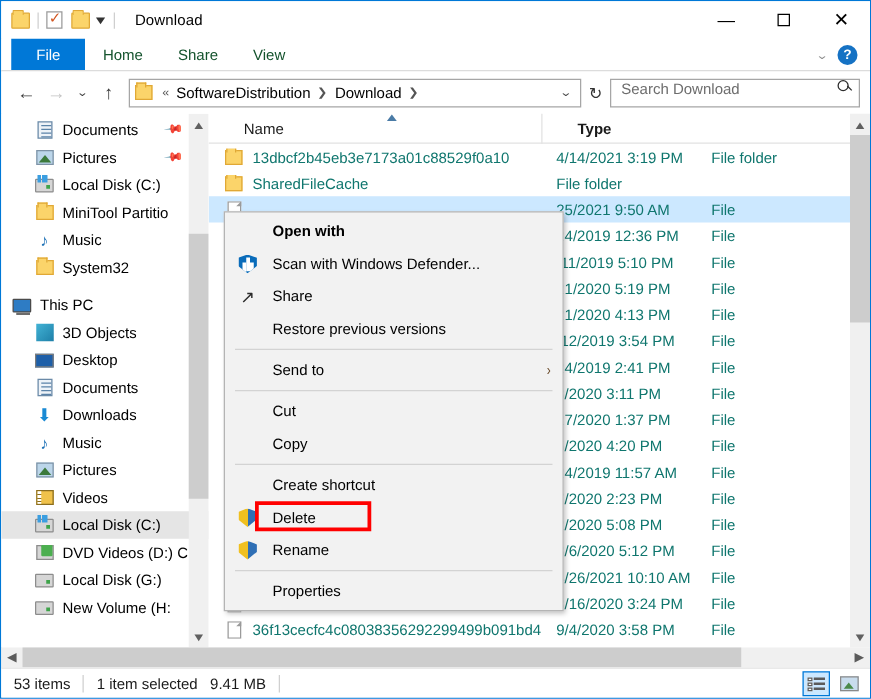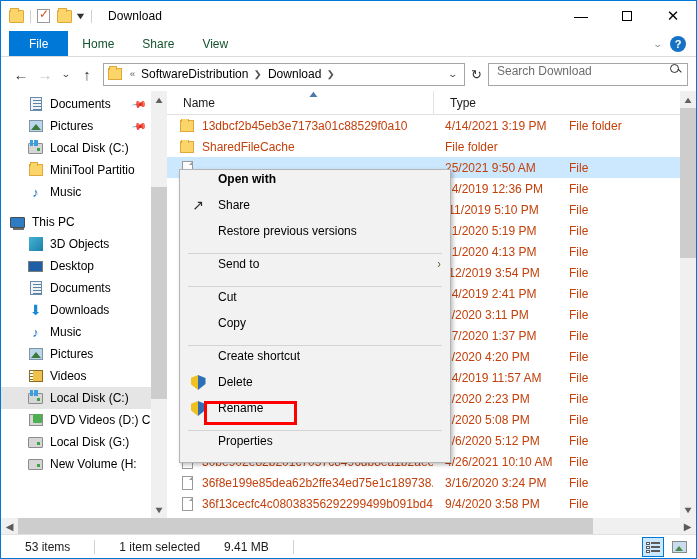--- a/index.html
+++ b/index.html
@@ -206,34 +206,34 @@
   }
 
   
   #filelist { flex: 1; display: flex; flex-direction: column; min-width: 0; position: relative;
               background: #fff; }
   #colheader {
     height: 24px; flex: 0 0 24px; display: flex; align-items: center;
     font-size: 12px; color: #1a1a1a; border-bottom: 1px solid #e2e2e2;
     position: relative; background: #fff;
   }
-  .col { padding-left: 16px; position: relative; height: 24px;
+  .col { padding-left: 28px; position: relative; height: 24px;
          display: flex; align-items: center; }
   .col + .col { border-left: 1px solid #e2e2e2; }
   .col-name { width: 266px; flex: 0 0 266px; }
   .col-date { width: 124px; flex: 0 0 124px; }
-  .col-type { width: 100px; flex: 0 0 100px; }
+  .col-type { width: 100px; flex: 0 0 100px; font-weight: bold; }
   .sortmark {
     position: absolute; left: 142px; top: -2px; font-size: 9px; color: #4a7ba6;
     transform: scaleX(1.5);
   }
   #rows { flex: 1; overflow: hidden; position: relative; }
   .row {
     height: 21px; display: flex; align-items: center;
-    font-size: 12px; color: #c2410c; white-space: nowrap;
+    font-size: 12px; color: #0f766e; white-space: nowrap;
   }
   .row.selected { background: #cce8ff; }
   .cell-name { width: 266px; flex: 0 0 266px; display: flex; align-items: center;
                padding-left: 12px; overflow: hidden; }
   .cell-date { width: 124px; flex: 0 0 124px; padding-left: 12px; }
   .cell-type { width: 100px; flex: 0 0 100px; padding-left: 12px; }
   .fileicon { width: 16px; flex: 0 0 16px; margin-right: 7px; display:flex;
               align-items:center; justify-content:center; }
   .ic-file {
     width: 11px; height: 14px; background: #ffffff; border: 1px solid #9a9a9a;
@@ -258,21 +258,21 @@
   .hs-arrow { width: 17px; text-align: center; font-size: 10px; color: #5b5b5b; }
   .hs-track { flex: 1; height: 16px; position: relative; }
   .hs-thumb { position: absolute; left: 0; top: 0; bottom: 0; width: 87%; background: #cdcdcd; }
 
   
   #statusbar {
     height: 24px; flex: 0 0 24px; display: flex; align-items: center;
     border-top: 1px solid #e2e2e2; background: #fff; position: relative;
     font-size: 12px; color: #1a1a1a;
   }
-  .status-seg { padding: 0 24px; }
+  .status-seg { padding: 0 10px; }
   .status-div { width: 1px; height: 14px; background: #d0d0d0; }
   .viewbtns { position: absolute; right: 6px; top: 2px; display: flex; gap: 4px; }
   .viewbtn { width: 22px; height: 20px; display:flex; align-items:center; justify-content:center; }
   .viewbtn.active { background: #cce8ff; border: 1px solid #0078d7; }
   .vb-details { width: 14px; height: 11px; display: grid;
     grid-template-columns: 4px 9px; grid-template-rows: repeat(3, 3px); gap: 1px; }
   .vb-details i { display:block; }
   .vb-details i:nth-child(odd) { border: 1px solid #5b5b5b; background:#fff; }
   .vb-details i:nth-child(even) { background:#5b5b5b; height:2px; align-self:center; }
   .vb-thumb { width: 15px; height: 12px; background: #c8dced; border: 1px solid #8a8a8a; position:relative; }
@@ -280,21 +280,21 @@
     border-left:4px solid transparent; border-right:4px solid transparent; border-bottom:5px solid #4a8a4a; }
 
   
   #ctxmenu {
     position: absolute; left: 178px; top: 168px; width: 272px;
     background: #f2f2f2; border: 1px solid #b4b4b4;
     box-shadow: 2px 2px 4px rgba(0,0,0,.25);
     padding: 2px 0; z-index: 50;
   }
   .mi {
-    height: 26px; display: flex; align-items: flex-start;
+    height: 26px; display: flex; align-items: center;
     font-size: 12px; color: #000; padding-left: 8px; position: relative;
   }
   .mi .mi-icon { width: 20px; flex: 0 0 20px; margin-right: 10px;
                  display:flex; align-items:center; justify-content:center; }
   .mi .mi-label { flex: 1; }
   .mi.bold .mi-label { font-weight: bold; }
   .mi .submark { font-size: 12px; color: #6a4a2a; padding-right: 10px; transform: scaleX(.8); }
   .msep { height: 1px; background: #d3d3d3; margin: 3px 8px 3px 8px; }
   .ic-defender { width: 15px; height: 15px; background: #0a6cba; position: relative;
     clip-path: polygon(50% 0%, 100% 18%, 100% 62%, 50% 100%, 0% 62%, 0% 18%); }
@@ -401,20 +401,26 @@
               <span class="ic-folder"></span>
             </span>
             <span class="lbl">MiniTool Partitio</span>
           </div>
           <div class="navitem indent1">
             <span class="navicon">
               <span class="ic-music">♪</span>
             </span>
             <span class="lbl">Music</span>
           </div>
+          <div class="navitem indent1">
+            <span class="navicon">
+              <span class="ic-folder"></span>
+            </span>
+            <span class="lbl">System32</span>
+          </div>
           <div style="height: 8px;"></div>
           <div class="navitem root">
             <span class="navicon">
               <span class="ic-pc"></span>
             </span>
             <span class="lbl">This PC</span>
           </div>
           <div class="navitem indent1">
             <span class="navicon">
               <span class="ic-3d"></span>
@@ -729,20 +735,26 @@
     </div>
   </div>
 
   <div id="ctxmenu">
       <div class="mi bold">
         <span class="mi-icon"></span>
         <span class="mi-label">Open with</span>
       </div>
       <div class="mi">
         <span class="mi-icon">
+          <span class="ic-defender"></span>
+        </span>
+        <span class="mi-label">Scan with Windows Defender...</span>
+      </div>
+      <div class="mi">
+        <span class="mi-icon">
           <span class="ic-share">↗</span>
         </span>
         <span class="mi-label">Share</span>
       </div>
       <div class="mi">
         <span class="mi-icon"></span>
         <span class="mi-label">Restore previous versions</span>
       </div>
       <div class="msep"></div>
       <div class="mi">

